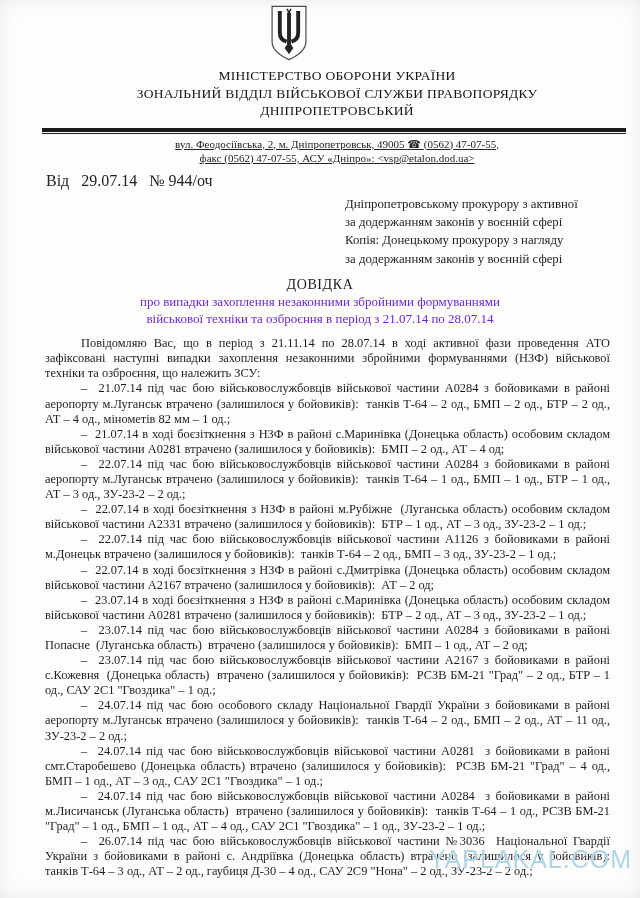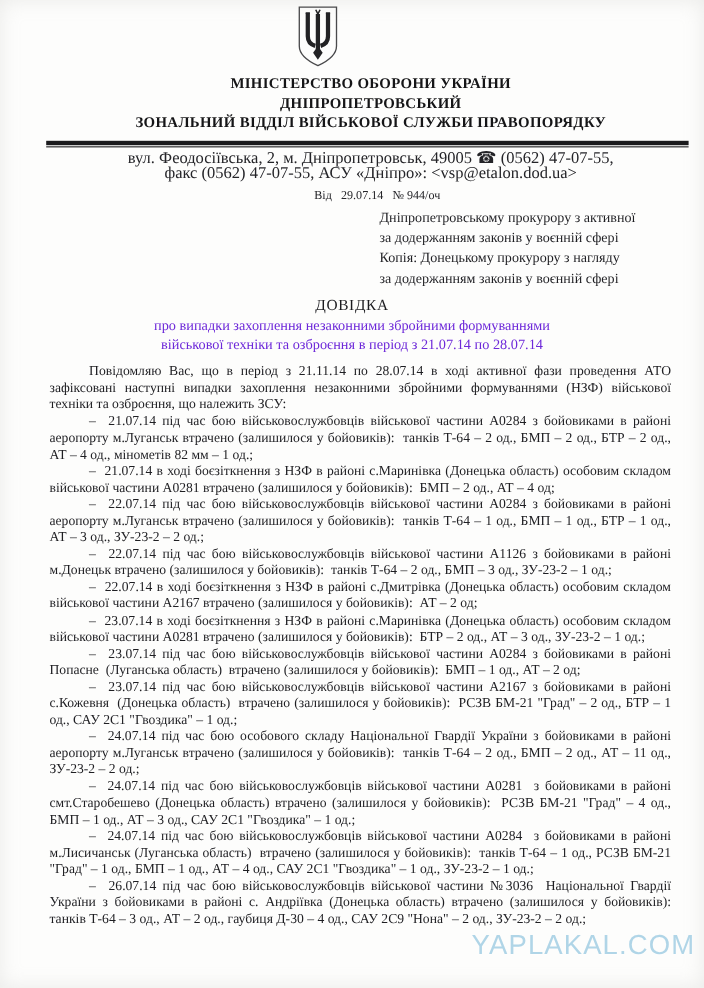--- a/index.html
+++ b/index.html
@@ -12,34 +12,34 @@
     overflow:hidden;
   }
   .page{
     position:absolute;inset:0;
     background:#fdfdfc;
     box-shadow:inset 0 0 18px rgba(180,180,175,.25);
   }
   .letterhead{ text-align:center; padding-top:5px; padding-left:48px; padding-right:14px; }
   .emblem{ height:58px; margin:0 auto 4px auto; width:50px; margin-left:216px; }
   .lh-bold{
-    font-weight:bold;
+    font-weight:normal;
     font-size:13.5px;
     line-height:17.5px;
     letter-spacing:.3px;
     color:#151517;
   }
   .rule{ margin:8px 0 3px -6px; }
   .rule .thick{ height:4px; background:#1b1b1d; }
   .rule .thin{ height:1px; background:#1b1b1d; margin-top:1px; }
   .address{
-    font-size:15px; line-height:14.5px; color:#242428;
+    font-size:11px; line-height:14.5px; color:#242428;text-decoration:underline;
   }
   .ref{
-    font-size:11px; margin:6px 0 0 46px; color:#242428;text-align:center;
+    font-size:16px; margin:6px 0 0 46px; color:#242428;
   }
   .recipients{
     margin:5px 0 0 345px;
     font-size:12.8px; line-height:18.4px; color:#1f1f23;
   }
   .doc-title{
     text-align:center; font-size:14px; letter-spacing:.6px;
     margin-top:9px; color:#1b1b1f;
   }
   .doc-subtitle{
@@ -74,22 +74,22 @@
           <path d="M31 14 V58 Q31 72 45 76" stroke-width="8"></path>
           <path d="M69 14 V58 Q69 72 55 76" stroke-width="8"></path>
           <path d="M50 16 V82" stroke-width="8"></path>
         </g>
         <path d="M46 8 L50 16 L54 8" fill="none" stroke="#222224" stroke-width="3"></path>
         <path d="M27 14 h8 M65 14 h8" stroke="#222224" stroke-width="3"></path>
         <path d="M50 76 L41 89 L50 102 L59 89 Z" fill="#222224"></path>
       </svg>
     </div>
     <div class="lh-bold">МІНІСТЕРСТВО ОБОРОНИ УКРАЇНИ</div>
+    <div class="lh-bold">ЗОНАЛЬНИЙ ВІДДІЛ ВІЙСЬКОВОЇ СЛУЖБИ ПРАВОПОРЯДКУ</div>
     <div class="lh-bold">ДНІПРОПЕТРОВСЬКИЙ</div>
-    <div class="lh-bold">ЗОНАЛЬНИЙ ВІДДІЛ ВІЙСЬКОВОЇ СЛУЖБИ ПРАВОПОРЯДКУ</div>
     <div class="rule">
       <div class="thick"></div>
         <div class="thin"></div>
     </div>
     <div class="address">
       <span>вул. Феодосіївська, 2, м. Дніпропетровськ, 49005</span>
       <span>☎</span>
       <span>(0562) 47-07-55,</span>
     </div>
     <div class="address">факс (0562) 47-07-55, АСУ «Дніпро»: &lt;vsp@etalon.dod.ua&gt;</div>
@@ -106,20 +106,21 @@
 
   <div class="doc-title">ДОВІДКА</div>
   <div class="doc-subtitle">про випадки захоплення незаконними збройними формуваннями</div>
   <div class="doc-subtitle">військової техніки та озброєння в період з 21.07.14 по 28.07.14</div>
 
   <div class="body-text">
     <p>Повідомляю Вас, що в період з 21.11.14 по 28.07.14 в ході активної фази проведення АТО зафіксовані наступні випадки захоплення незаконними збройними формуваннями (НЗФ) військової техніки та озброєння, що належить ЗСУ:</p>
     <p>–&nbsp;&nbsp;21.07.14 під час бою військовослужбовців військової частини А0284 з бойовиками в районі аеропорту м.Луганськ втрачено (залишилося у бойовиків):&nbsp; танків Т-64 – 2 од., БМП – 2 од., БТР – 2 од., АТ – 4 од., мінометів 82 мм – 1 од.;</p>
     <p>–&nbsp;&nbsp;21.07.14 в ході боєзіткнення з НЗФ в районі с.Маринівка (Донецька область) особовим складом військової частини А0281 втрачено (залишилося у бойовиків):&nbsp; БМП – 2 од., АТ – 4 од;</p>
     <p>–&nbsp;&nbsp;22.07.14 під час бою військовослужбовців військової частини А0284 з бойовиками в районі аеропорту м.Луганськ втрачено (залишилося у бойовиків):&nbsp; танків Т-64 – 1 од., БМП – 1 од., БТР – 1 од., АТ – 3 од., ЗУ-23-2 – 2 од.;</p>
+    <p>–&nbsp;&nbsp;22.07.14 в ході боєзіткнення з НЗФ в районі м.Рубіжне&nbsp; (Луганська область) особовим складом військової частини А2331 втрачено (залишилося у бойовиків):&nbsp; БТР – 1 од., АТ – 3 од., ЗУ-23-2 – 1 од.;</p>
     <p>–&nbsp;&nbsp;22.07.14 під час бою військовослужбовців військової частини А1126 з бойовиками в районі м.Донецьк втрачено (залишилося у бойовиків):&nbsp; танків Т-64 – 2 од., БМП – 3 од., ЗУ-23-2 – 1 од.;</p>
     <p>–&nbsp;&nbsp;22.07.14 в ході боєзіткнення з НЗФ в районі с.Дмитрівка (Донецька область) особовим складом військової частини А2167 втрачено (залишилося у бойовиків):&nbsp; АТ – 2 од;</p>
     <p>–&nbsp;&nbsp;23.07.14 в ході боєзіткнення з НЗФ в районі с.Маринівка (Донецька область) особовим складом військової частини А0281 втрачено (залишилося у бойовиків):&nbsp; БТР – 2 од., АТ – 3 од., ЗУ-23-2 – 1 од.;</p>
     <p>–&nbsp;&nbsp;23.07.14 під час бою військовослужбовців військової частини А0284 з бойовиками в районі Попасне&nbsp; (Луганська область)&nbsp; втрачено (залишилося у бойовиків):&nbsp; БМП – 1 од., АТ – 2 од;</p>
     <p>–&nbsp;&nbsp;23.07.14 під час бою військовослужбовців військової частини А2167 з бойовиками в районі с.Кожевня&nbsp; (Донецька область)&nbsp; втрачено (залишилося у бойовиків):&nbsp; РСЗВ БМ-21 "Град" – 2 од., БТР – 1 од., САУ 2С1 "Гвоздика" – 1 од.;</p>
     <p>–&nbsp;&nbsp;24.07.14 під час бою особового складу Національної Гвардії України з бойовиками в районі аеропорту м.Луганськ втрачено (залишилося у бойовиків):&nbsp; танків Т-64 – 2 од., БМП – 2 од., АТ – 11 од., ЗУ-23-2 – 2 од.;</p>
     <p>–&nbsp;&nbsp;24.07.14 під час бою військовослужбовців військової частини А0281&nbsp; з бойовиками в районі смт.Старобешево (Донецька область) втрачено (залишилося у бойовиків):&nbsp; РСЗВ БМ-21 "Град" – 4 од., БМП – 1 од., АТ – 3 од., САУ 2С1 "Гвоздика" – 1 од.;</p>
     <p>–&nbsp;&nbsp;24.07.14 під час бою військовослужбовців військової частини А0284&nbsp; з бойовиками в районі м.Лисичанськ (Луганська область)&nbsp; втрачено (залишилося у бойовиків):&nbsp; танків Т-64 – 1 од., РСЗВ БМ-21 "Град" – 1 од., БМП – 1 од., АТ – 4 од., САУ 2С1 "Гвоздика" – 1 од., ЗУ-23-2 – 1 од.;</p>
     <p>–&nbsp;&nbsp;26.07.14 під час бою військовослужбовців військової частини №3036&nbsp; Національної Гвардії України з бойовиками в районі с. Андріївка (Донецька область) втрачено (залишилося у бойовиків): танків Т-64 – 3 од., АТ – 2 од., гаубиця Д-30 – 4 од., САУ 2С9 "Нона" – 2 од., ЗУ-23-2 – 2 од.;</p>
   </div>

